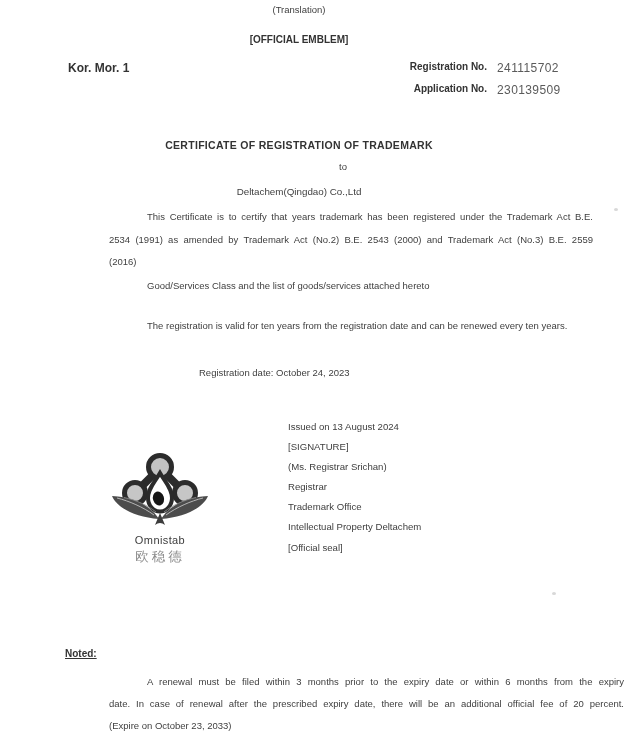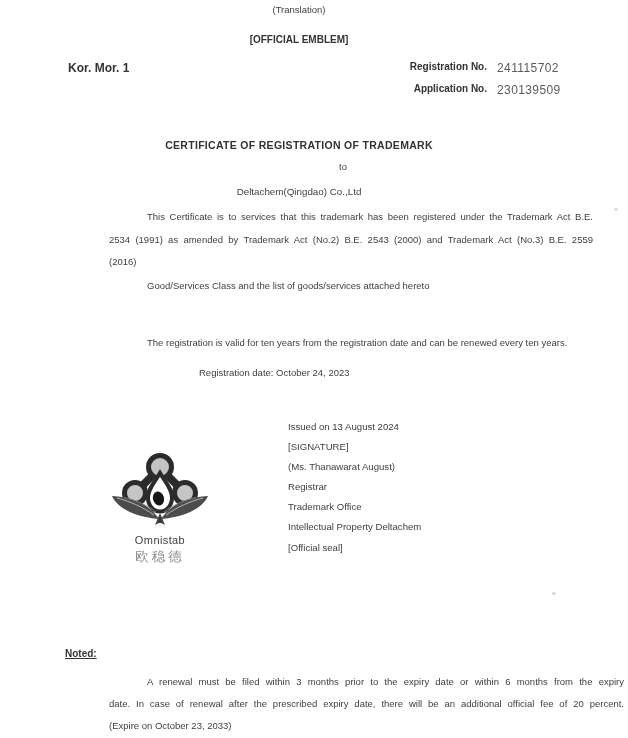--- a/index.html
+++ b/index.html
@@ -49,35 +49,35 @@
   <div class="abs hdr-label" style="left:330px;top:83px;width:157px;">Application No.</div>
   <div class="abs hdr-value" style="left:497px;top:83px;width:90px;">230139509</div>
 
   <div class="abs center bold title" style="top:139px;">CERTIFICATE OF REGISTRATION OF TRADEMARK</div>
 
   <div class="abs center sz-body" style="top:161px;">to</div>
 
   <div class="abs center" style="top:186px;font-size:9.8px;">Deltachem(Qingdao) Co.,Ltd</div>
 
   <div class="abs para sz-body" style="left:65px;top:206px;width:484px;">
-    <div class="jline indent">This Certificate is to services that this trademark has been registered under the Trademark Act B.E.</div>
+    <div class="jline indent">This Certificate is to certify that years trademark has been registered under the Trademark Act B.E.</div>
     <div class="jline">2534 (1991) as amended by Trademark Act (No.2) B.E. 2543 (2000) and Trademark Act (No.3) B.E. 2559</div>
     <div>(2016)</div>
   </div>
 
   <div class="abs sz-body" style="left:103px;top:280px;">Good/Services Class and the list of goods/services attached hereto</div>
 
-  <div class="abs sz-body" style="left:103px;top:337px;">The registration is valid for ten years from the registration date and can be renewed every ten years.</div>
+  <div class="abs sz-body" style="left:103px;top:320px;">The registration is valid for ten years from the registration date and can be renewed every ten years.</div>
 
   <div class="abs sz-body" style="left:155px;top:367px;">Registration date: October 24, 2023</div>
 
   <div class="abs sig" style="left:288px;top:417px;width:280px;">
     <div>Issued on 13 August 2024</div>
     <div>[SIGNATURE]</div>
-    <div>(Ms. Thanawarat August)</div>
+    <div>(Ms. Registrar Srichan)</div>
     <div>Registrar</div>
     <div>Trademark Office</div>
     <div>Intellectual Property Deltachem</div>
     <div>[Official seal]</div>
   </div>
 
   <div class="abs logo" style="left:106px;top:452px;">
     <svg width="100" height="74" viewBox="0 0 100 74">
 
       <g stroke="#2b2b2b" stroke-width="8">

